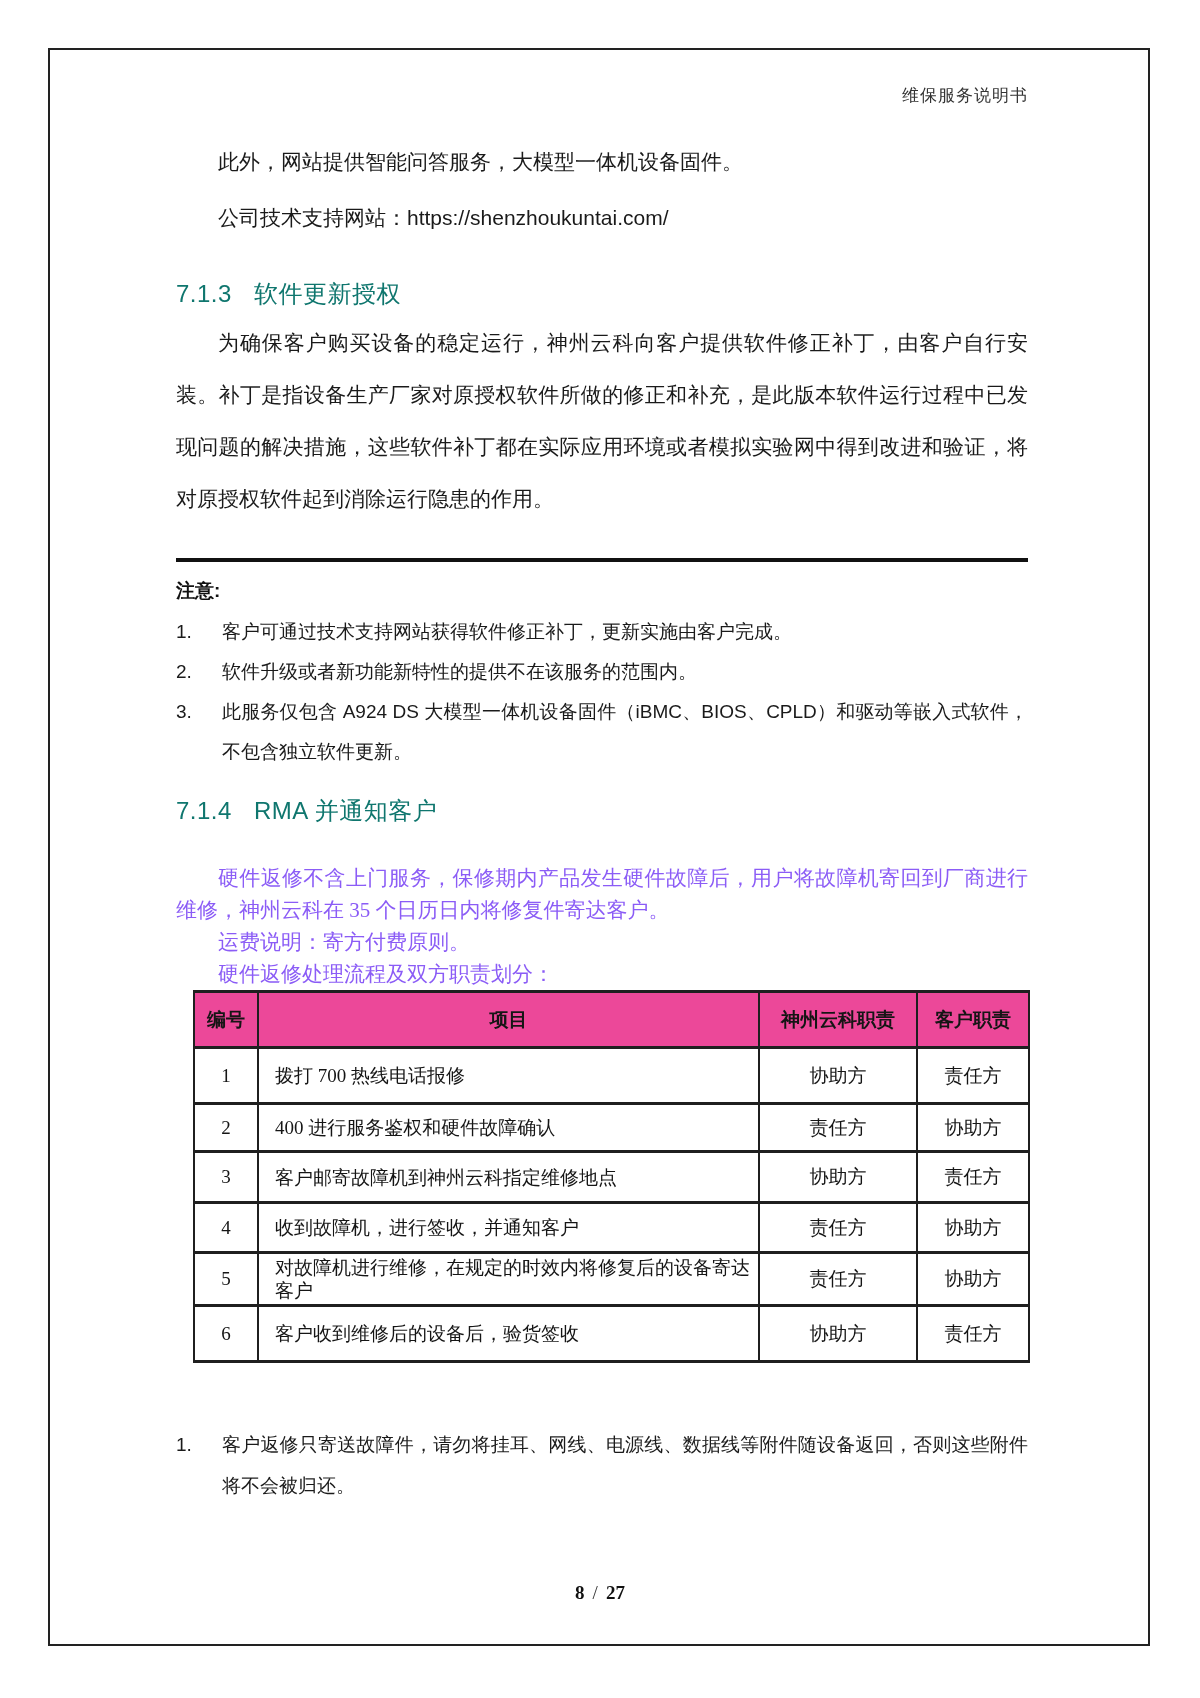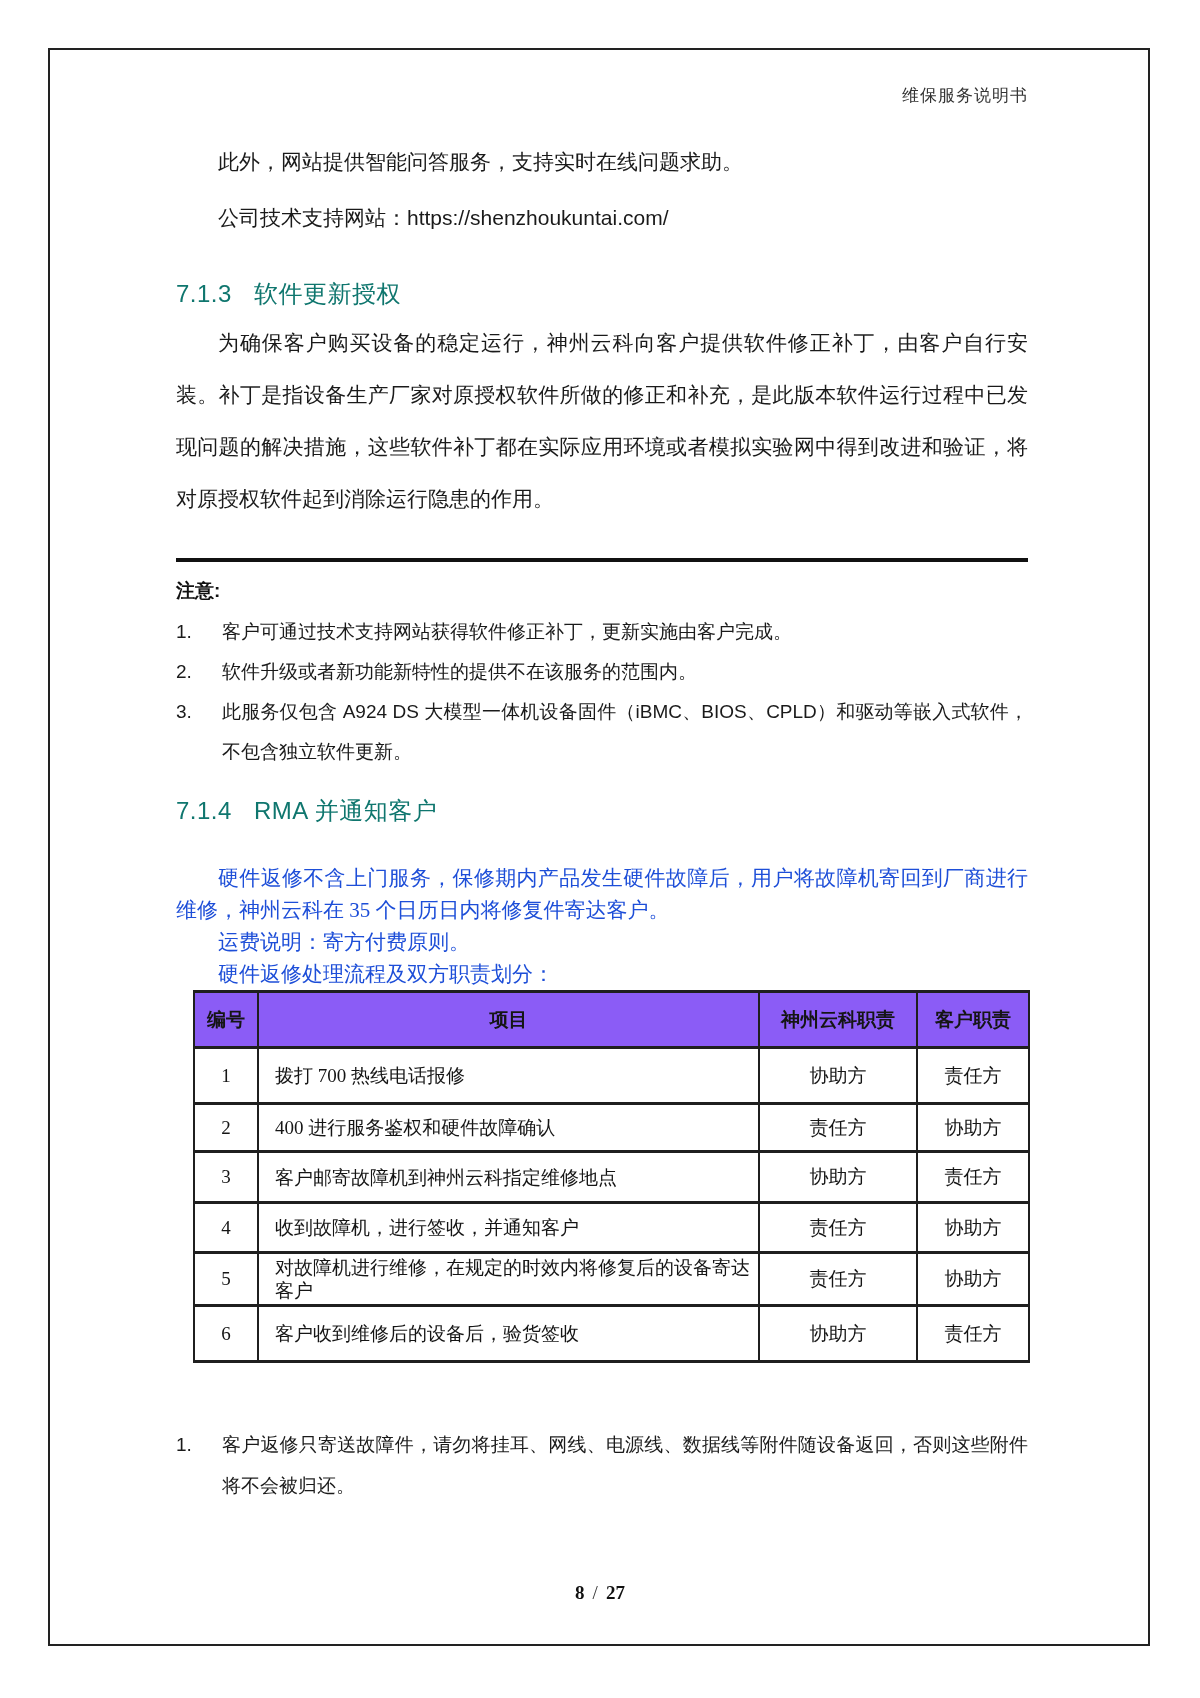--- a/index.html
+++ b/index.html
@@ -81,21 +81,21 @@
   }
   .note-item .num{flex:0 0 46px;}
   .note-item .txt{flex:1 1 auto;text-align:justify;}
   .note-list2 .note-item{line-height:41px;}
 
   .serif-block{
     top:862px;
     font-family:"Liberation Serif", serif;
     font-size:21px;
     line-height:32px;
-    color:#1d4ed8;
+    color:#8b5cf6;
   }
   .serif-block p{margin:0;text-indent:2em;}
   .serif-block .pj{text-align:justify;}
 
   .resp-table{
     position:absolute;
     left:193px;top:990px;
     width:835px;
     border-collapse:collapse;
     font-family:"Liberation Serif", serif;
@@ -108,21 +108,21 @@
     border-right:2px solid #1f1f1f;
     border-top:3px solid #1f1f1f;
     border-bottom:3px solid #1f1f1f;
     padding:2px 8px;
     box-sizing:border-box;
     vertical-align:middle;
     text-align:center;
     font-weight:normal;
   }
   .resp-table th{
-    background:#8b5cf6;
+    background:#ec4899;
     font-weight:bold;
   }
   .resp-table td.item-cell{
     text-align:left;
     padding-left:16px;
     line-height:23px;
   }
   .resp-table tr.hdr{height:56px;}
   .resp-table tr.r1{height:56px;}
   .resp-table tr.r2{height:48px;}
@@ -145,21 +145,21 @@
 </style>
 </head>
 <body>
 
 <div class="page">
 
   <div class="border-box"></div>
 
   <div class="abs doc-header">维保服务说明书</div>
 
-  <div class="abs para-sans p1">此外，网站提供智能问答服务，支持实时在线问题求助。</div>
+  <div class="abs para-sans p1">此外，网站提供智能问答服务，大模型一体机设备固件。</div>
   <div class="abs para-sans p2">公司技术支持网站：https://shenzhoukuntai.com/</div>
 
   <div class="abs section-heading h713">
     <span class="sec-num">7.1.3</span><span>软件更新授权</span>
   </div>
 
   <div class="abs body-justified">为确保客户购买设备的稳定运行，神州云科向客户提供软件修正补丁，由客户自行安装。补丁是指设备生产厂家对原授权软件所做的修正和补充，是此版本软件运行过程中已发现问题的解决措施，这些软件补丁都在实际应用环境或者模拟实验网中得到改进和验证，将对原授权软件起到消除运行隐患的作用。</div>
 
   <div class="abs rule"></div>
 

